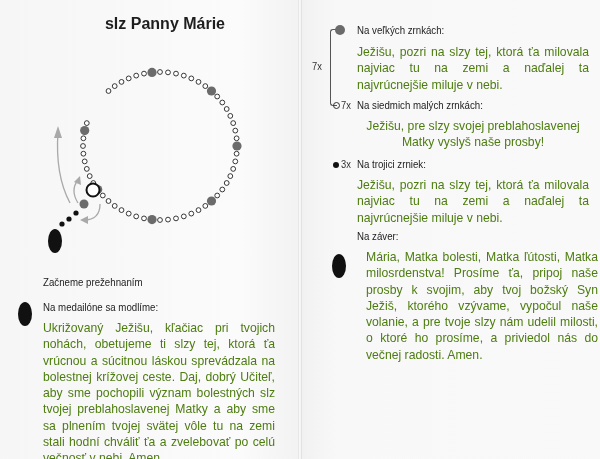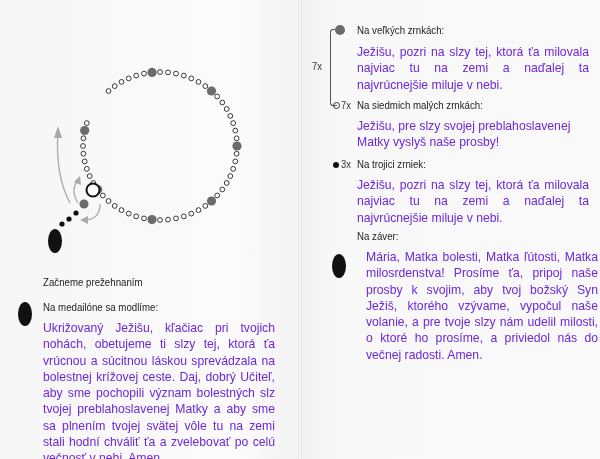--- a/index.html
+++ b/index.html
@@ -4,34 +4,35 @@
 <style>
   html, body { margin:0; padding:0; }
   body { width:600px; height:459px; overflow:hidden; background:#e9e9ea; font-family:"Liberation Sans", sans-serif; position:relative; }
   .page { position:absolute; top:0; height:459px; background:#f8f8f8; }
   .page.left { left:0; width:300px; background:linear-gradient(90deg,#f6f6f7 0%,#fbfbfb 80%,#f2f2f3 100%); }
   .page.right { left:301px; width:299px; background:linear-gradient(90deg,#f1f1f2 0%,#f8f8f9 12%,#f9f9f9 100%); }
   .spine { position:absolute; left:298px; top:0; width:4px; height:459px; background:linear-gradient(90deg,#e0e0e2,#ffffff,#d8d8da); }
   .title { position:absolute; left:50px; top:14px; width:230px; text-align:center; font-weight:bold; font-size:16px; line-height:20px; color:#1e1e1e; }
   .diagram { position:absolute; left:0; top:50px; }
   .label-small { position:absolute; font-size:11px; color:#222; transform:scaleX(0.88); transform-origin:left; white-space:nowrap; }
-  .body-text { position:absolute; font-size:12.2px; line-height:16.3px; color:#6d28d9; text-align:justify; }
+  .body-text { position:absolute; font-size:12.2px; line-height:16.3px; color:#4d7c0f; text-align:justify; }
   .bullet-lg { position:absolute; width:14px; height:24px; border-radius:50%; background:#111; }
   .dot { position:absolute; border-radius:50%; }
   .bracket { position:absolute; border-left:1.3px solid #555; border-top:1.3px solid #555; border-bottom:1.3px solid #555; border-radius:3px 0 0 3px; }
   .count { position:absolute; font-size:11px; color:#333; transform:scaleX(0.85); transform-origin:left; }
 </style>
 </head>
 <body>
 
 <div class="page left"></div>
 <div class="page right"></div>
 <div class="spine"></div>
 
 <div class="title">
+  <div>slz Panny Márie</div>
 </div>
 
 <svg class="diagram" width="300" height="210" viewBox="0 50 300 210" xmlns="http://www.w3.org/2000/svg">
   <g id="beads">
       <circle cx="108.5" cy="91.0" r="2.4" fill="#fff" stroke="#222" stroke-width="0.9"></circle>
       <circle cx="114.7" cy="86.1" r="2.4" fill="#fff" stroke="#222" stroke-width="0.9"></circle>
       <circle cx="121.5" cy="81.9" r="2.4" fill="#fff" stroke="#222" stroke-width="0.9"></circle>
       <circle cx="128.7" cy="78.4" r="2.4" fill="#fff" stroke="#222" stroke-width="0.9"></circle>
       <circle cx="136.2" cy="75.6" r="2.4" fill="#fff" stroke="#222" stroke-width="0.9"></circle>
       <circle cx="144.0" cy="73.6" r="2.4" fill="#fff" stroke="#222" stroke-width="0.9"></circle>
@@ -114,21 +115,21 @@
 
 <div class="bracket" style="left:330px;top:29px;width:6px;height:75px;"></div>
 <div class="count" style="left:312px;top:60px;">7x</div>
 <div class="dot" style="left:335px;top:25px;width:10px;height:10px;background:#6b6b6b;"></div>
 <div class="label-small" style="left:357px;top:24px;">Na veľkých zrnkách:</div>
 <div class="body-text" style="left:357px;top:44px;width:232px;">Ježišu, pozri na slzy tej, ktorá ťa milovala najviac tu na zemi a naďalej ta najvrúcnejšie miluje v nebi.</div>
 
 <div class="dot" style="left:333px;top:102px;width:5px;height:5px;border:1px solid #333;"></div>
 <div class="count" style="left:341px;top:99px;">7x</div>
 <div class="label-small" style="left:357px;top:99px;">Na siedmich malých zrnkách:</div>
-<div class="body-text" style="left:357px;top:118px;width:232px;text-align:left;">Ježišu, pre slzy svojej preblahoslavenej Matky vyslyš naše prosby!</div>
+<div class="body-text" style="left:357px;top:118px;width:232px;text-align:center;">Ježišu, pre slzy svojej preblahoslavenej Matky vyslyš naše prosby!</div>
 
 <div class="dot" style="left:333px;top:162px;width:6px;height:6px;background:#111;"></div>
 <div class="count" style="left:341px;top:158px;">3x</div>
 <div class="label-small" style="left:357px;top:158px;">Na trojici zrniek:</div>
 <div class="body-text" style="left:357px;top:177px;width:232px;">Ježišu, pozri na slzy tej, ktorá ťa milovala najviac tu na zemi a naďalej ta najvrúcnejšie miluje v nebi.</div>
 
 <div class="label-small" style="left:357px;top:230px;">Na záver:</div>
 <div class="bullet-lg" style="left:332px;top:254px;"></div>
 <div class="body-text" style="left:366px;top:249px;width:232px;">Mária, Matka bolesti, Matka ľútosti, Matka milosrdenstva! Prosíme ťa, pripoj naše prosby k svojim, aby tvoj božský Syn Ježiš, ktorého vzývame, vypočul naše volanie, a pre tvoje slzy nám udelil milosti, o ktoré ho prosíme, a priviedol nás do večnej radosti. Amen.</div>
 

